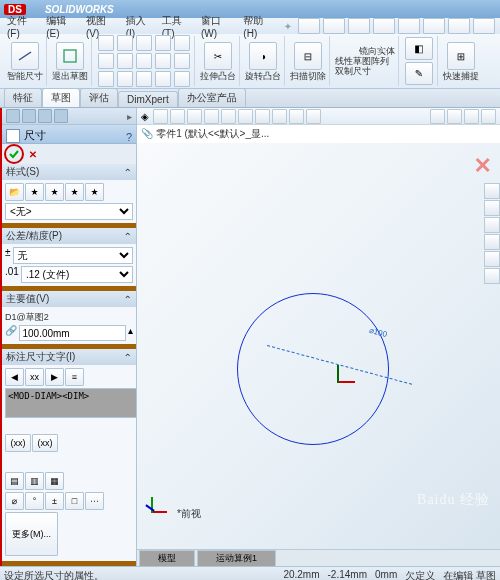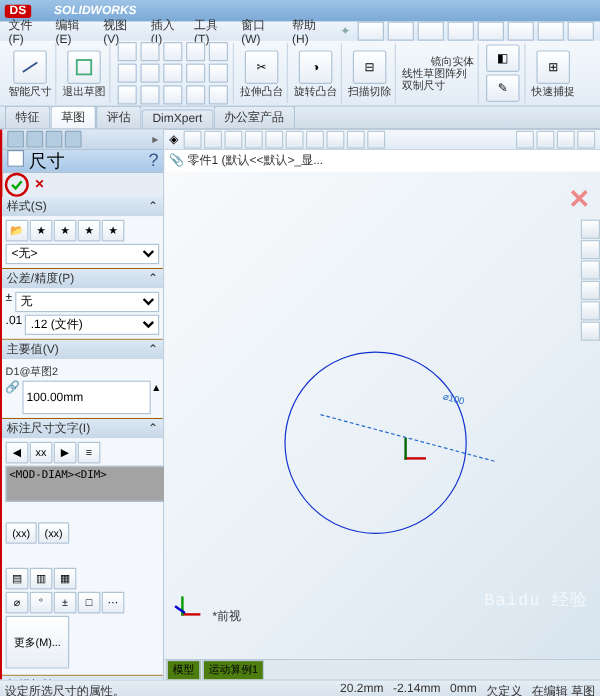--- a/index.html
+++ b/index.html
@@ -17,36 +17,36 @@
 .tblbl{font-size:9px;color:#333;text-align:center;line-height:10px}
 .smrow{display:flex;gap:1px}
 .tabs{height:18px;background:linear-gradient(#e2ecf6,#d0dce8);display:flex;align-items:flex-end;padding:0 4px;gap:0;border-bottom:1px solid #9fb6cd}
 .tab{padding:2px 8px;font-size:10px;background:linear-gradient(#e4ecf4,#d2dde8);border:1px solid #b0c4d8;border-bottom:none;border-radius:3px 3px 0 0;color:#333}
 .tab.active{background:linear-gradient(#fff,#f0f5fa)}
 
 .main{display:flex;height:458px}
 .left{width:134px;background:#e6edf4;border-right:1px solid #b0c4d8;display:flex;flex-direction:column;overflow:hidden;border-left:2px solid #c00}
 .left .hdr{height:16px;background:linear-gradient(#dce8f5,#c8d8e8);border-bottom:1px solid #b0c4d8;display:flex;align-items:center;padding:0 4px;font-size:10px;gap:2px}
 .left .hdr .ic{width:12px;height:12px;background:#b4ccdf;border:1px solid #8fa9c0;border-radius:1px}
-.propTitle{height:18px;background:linear-gradient(#c8dcf0,#a8c8e8);display:flex;align-items:flex-start;padding:0 4px;font-size:15px;border-bottom:1px solid #9fb6cd}
+.propTitle{height:18px;background:linear-gradient(#c8dcf0,#a8c8e8);display:flex;align-items:flex-end;padding:0 4px;font-size:11px;border-bottom:1px solid #9fb6cd}
 .propTitle .ci{width:12px;height:12px;margin-right:4px;border:1px solid #7a96b4;background:#fff}
 .okrow{height:20px;display:flex;align-items:center;padding:0 2px;gap:2px}
 .ok{width:16px;height:16px;border:2px solid #c00;border-radius:50%;display:flex;align-items:center;justify-content:center}
 .ok svg{width:12px;height:12px}
 .x{width:14px;height:14px;color:#c00;font-weight:bold;display:flex;align-items:center;justify-content:center}
 .subtabs{height:16px;display:flex;border-bottom:1px solid #b0c4d8;background:#dce6f0}
 .subtabs .st{padding:1px 5px;font-size:9px;border-right:1px solid #b0c4d8}
 .subtabs .st.active{background:#f4f8fc}
-.panel{border-bottom:1px solid #a16207}
+.panel{border-bottom:5px solid #a16207}
 .panel .ph{height:16px;background:linear-gradient(#dce8f5,#c8d8e8);padding:0 4px;font-size:10px;display:flex;align-items:center;justify-content:space-between;color:#333}
 .panel .pb{background:#f4f8fc;padding:3px}
 .iconrow{display:flex;gap:1px;margin-bottom:2px}
 .iconrow .ib{width:17px;height:16px;background:linear-gradient(#fff,#e8eef6);border:1px solid #b0c4d8;border-radius:1px;display:flex;align-items:center;justify-content:center;font-size:9px}
 .sel{width:100%;font-size:10px;height:17px;border:1px solid #b0c4d8;background:#fff}
-.input{width:100%;font-size:10px;height:28px;border:1px solid #b0c4d8;background:#fff;padding:0 2px;box-sizing:border-box}
+.input{width:100%;font-size:10px;height:16px;border:1px solid #b0c4d8;background:#fff;padding:0 2px;box-sizing:border-box}
 .small{font-size:9px;color:#333;padding:1px 0}
 .txa{width:100%;height:24px;border:1px solid #b0c4d8;font-size:9px;resize:none;background:#a3a3a3}
 
 .right{flex:1;display:flex;flex-direction:column;background:#fff}
 .vp-tool{height:16px;background:linear-gradient(#f4f8fc,#e2ecf6);border-bottom:1px solid #c8d6e5;display:flex;align-items:center;padding:0 4px;gap:2px}
 .vp-tool .vt{width:13px;height:13px;background:linear-gradient(#fff,#e0e8f0);border:1px solid #b8cad8;border-radius:1px}
 .doctitle{font-size:10px;padding:2px 4px;color:#333}
 .canvas{flex:1;position:relative;background:linear-gradient(135deg,#f8fafc 0%,#e8f0f6 60%,#d8e4ee 100%);overflow:hidden}
 .circle{position:absolute;left:100px;top:150px;width:150px;height:150px;border:1.5px solid #1030d0;border-radius:50%}
 .dimline{position:absolute;left:130px;top:202px;width:150px;height:1px;border-top:1px dashed #2468c8;transform:rotate(15deg);transform-origin:left center}
@@ -56,25 +56,25 @@
 .orig .ay{position:absolute;width:1.5px;height:18px;background:#060;top:-16px}
 .bigx{position:absolute;right:8px;top:10px;color:#e88;font-size:22px;font-weight:bold}
 .triad{position:absolute;left:6px;bottom:28px;width:28px;height:28px}
 .triad .tx{position:absolute;left:8px;top:18px;width:16px;height:2px;background:#c00}
 .triad .ty{position:absolute;left:8px;top:4px;width:2px;height:16px;background:#090}
 .triad .tz{position:absolute;left:2px;top:14px;width:10px;height:2px;background:#00c;transform:rotate(35deg)}
 .vplbl{position:absolute;left:40px;bottom:28px;font-size:10px;color:#333}
 .sidebtns{position:absolute;right:0;top:40px;width:16px;display:flex;flex-direction:column;gap:1px}
 .sidebtns .sb{width:14px;height:14px;background:linear-gradient(#fff,#e0e8f0);border:1px solid #b8cad8}
 .btabs{height:16px;background:#e0e8f0;display:flex;align-items:flex-end;font-size:9px;border-top:1px solid #b8cad8}
-.btabs .bt{padding:1px 4px;border:1px solid #b8cad8;border-bottom:none;background:#4d7c0f;margin-left:2px}
+.btabs .bt{padding:1px 18px;border:1px solid #b8cad8;border-bottom:none;background:#a3a3a3;margin-left:2px}
 
 .status{height:18px;background:linear-gradient(#e6eef6,#d2dde8);border-top:1px solid #b0c4d8;display:flex;align-items:center;font-size:10px;color:#333;padding:0 4px;justify-content:space-between}
 .status .r{display:flex;gap:8px}
-.wm{position:absolute;right:10px;bottom:40px;color:rgba(255,255,255,.7);font-size:14px;font-family:Liberation Mono, monospace;letter-spacing:1px}
+.wm{position:absolute;right:10px;bottom:40px;color:rgba(255,255,255,.7);font-size:14px;font-family:Liberation Serif, serif;letter-spacing:1px}
 </style>
 </head>
 <body>
 
 <div class="title">
   <span class="ds">DS</span>
   <span class="sw">SOLIDWORKS</span>
   <div style="flex:1"></div>
 </div>
 

